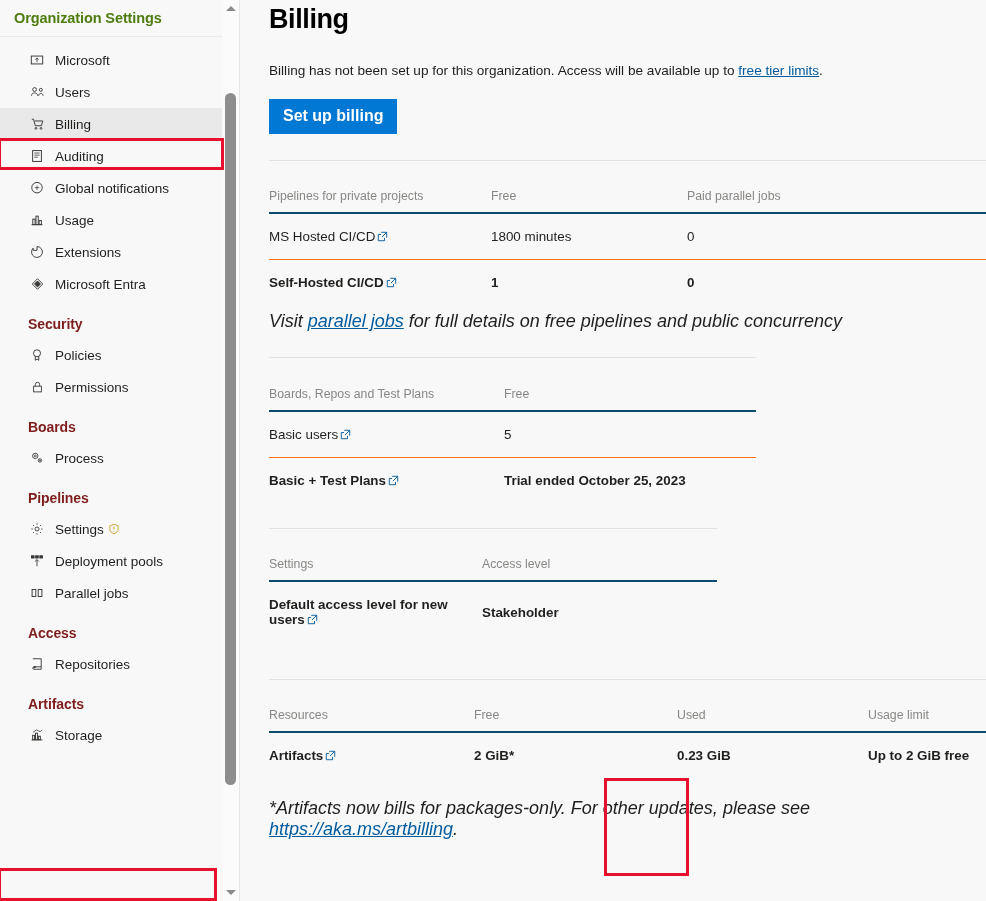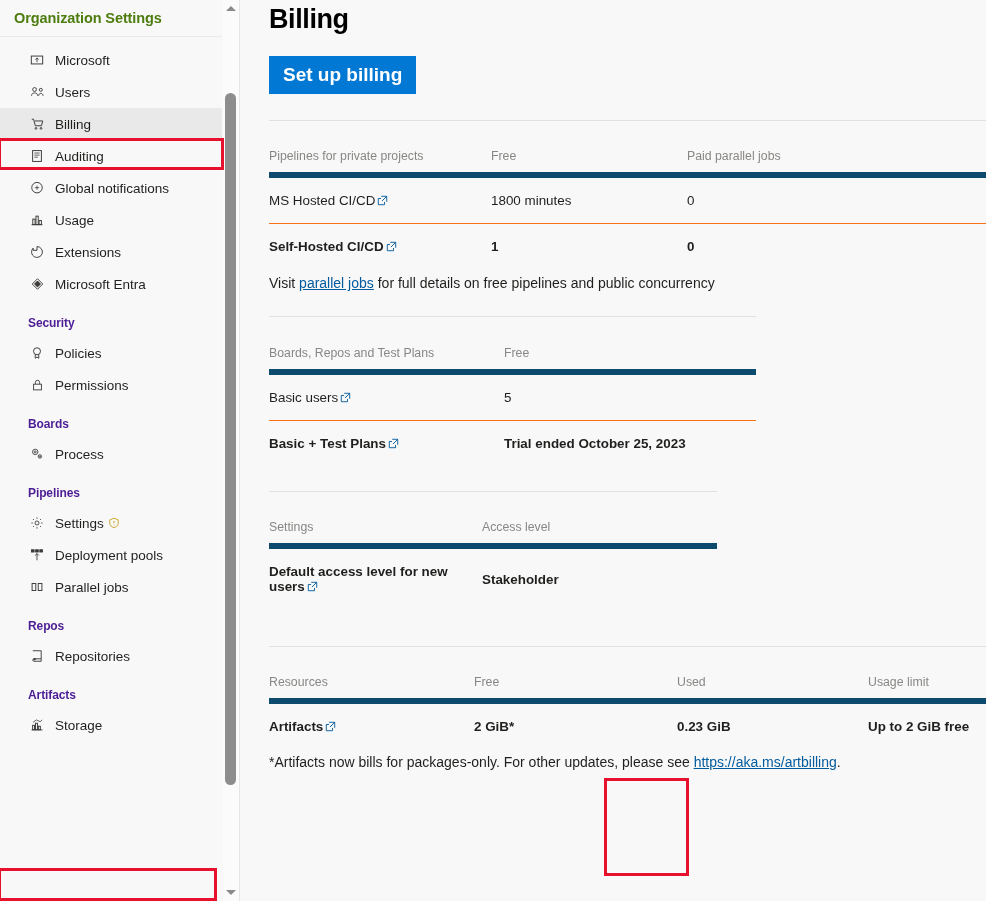--- a/index.html
+++ b/index.html
@@ -46,22 +46,22 @@
   .nav-item .ico {
     width: 18px; height: 16px;
     margin-right: 9px;
     display: inline-flex; align-items: center; justify-content: center;
     flex: 0 0 18px;
     color: #3b3a39;
   }
   .nav-item .lbl { white-space: nowrap; }
   .nav-item.selected { background: #e9e9e9; }
   .nav-group {
-    font-size: 12px; font-weight: bold;
-    color: #4c1d95;
+    font-size: 14px; font-weight: bold;
+    color: #7f1d1d;
     padding: 16px 0 7px 28px;
     letter-spacing: -0.1px;
   }
   .warn-ico { margin-left: 4px; display: inline-flex; align-items: center; }
 
   
   .redbox {
     position: absolute;
     border: 3px solid #e8112d;
     pointer-events: none;
@@ -118,21 +118,21 @@
   #intro {
     font-size: 13.6px; color: #201f1e;
     margin-top: 28px;
   }
   #intro a { color: #005a9e; }
   a { color: #005a9e; text-decoration: underline; }
   #setup-btn {
     display: inline-block;
     margin-top: 21px;
     background: #0078d4; color: #ffffff;
-    font-size: 19px; font-weight: bold;
+    font-size: 16px; font-weight: bold;
     padding: 9px 14px 10px 14px;
     border: none; cursor: pointer;
     font-family: "Liberation Sans", sans-serif;
     line-height: 1;
   }
 
   .hr {
     height: 1px; background: #e1e1e1; border: 0;
     margin: 0;
   }
@@ -143,41 +143,41 @@
     font-size: 13.4px;
     color: #201f1e;
   }
   table.bt th {
     font-weight: normal;
     color: #888785;
     font-size: 12.3px;
     text-align: left;
     padding: 0 0 9px 0;
     vertical-align: bottom;
-    border-bottom: 6px solid #0c4a6e;
+    border-bottom: 2px solid #0c4a6e;
   }
   table.bt td {
     padding: 15px 0 15px 0;
     vertical-align: middle;
     border-bottom: 1px solid #f97316;
     text-align: left;
   }
   table.bt td.nb, table.bt th.nb { border-bottom: none; font-weight: bold; }
 
   .extlink {
     color: #201f1e;
     text-decoration: none;
   }
   .extglyph {
     display: inline-block;
     margin-left: 2px;
     vertical-align: -1px;
   }
   .note {
-    font-size: 14px; color: #201f1e;
+    font-size: 18px; color: #201f1e; font-style: italic;
   }
   svg { display: block; }
 </style>
 </head>
 <body>
 
 <div id="root">
 
   <div id="sidebar">
 
@@ -344,21 +344,21 @@
         <span class="ico">
           <svg width="14" height="14" viewBox="0 0 16 16" fill="none" stroke="#3b3a39" stroke-width="1.1">
             <rect x="2.4" y="4" width="4.2" height="8"></rect>
               <rect x="9.4" y="4" width="4.2" height="8"></rect>
           </svg>
         </span>
         <span class="lbl">Parallel jobs</span>
       </div>
 
 
-      <div class="nav-group">Repos</div>
+      <div class="nav-group">Access</div>
 
       <div class="nav-item">
         <span class="ico">
           <svg width="14" height="14" viewBox="0 0 16 16" fill="none" stroke="#3b3a39" stroke-width="1.05">
             <path d="M3.2 2 h9.6 v12 H4.6 a1.4 1.4 0 0 1 0-2.8 h8.2"></path>
             <circle cx="5.4" cy="11.6" r="1.3" fill="#3b3a39" stroke="none"></circle>
           </svg>
         </span>
         <span class="lbl">Repositories</span>
       </div>
@@ -390,20 +390,23 @@
     <div id="sb-thumb"></div>
 
     <div class="redbox" style="left:-2px; top:138px; width:226px; height:32px;"></div>
     <div class="redbox" style="left:-2px; top:868px; width:219px; height:33px;"></div>
   </div>
 
   <div id="main">
 
     <h1 id="page-title">Billing</h1>
 
+    <div id="intro">
+      <span>Billing has not been set up for this organization. Access will be available up to </span><a href="#">free tier limits</a><span>.</span>
+    </div>
 
     <button id="setup-btn">Set up billing</button>
 
     
     <div class="hr sect-hr-full" style="margin-top:26px;"></div>
 
     
     <table class="bt" style="margin-top:28px; width:752px; table-layout:fixed;">
       <colgroup>
           <col style="width:222px">
@@ -528,21 +531,21 @@
                     <path d="M10.6 1.4 L5.4 6.6"></path>
                     <path d="M8.2 7.6 V10.6 H1.4 V3.8 H4.4"></path>
                   </svg></span></a></td>
           <td class="nb">2 GiB*</td>
           <td class="nb" style="padding-left:20px;">0.23 GiB</td>
           <td class="nb">Up to 2 GiB free</td>
         </tr>
       </tbody>
     </table>
 
-    <div class="note" style="margin-top:5px;">
+    <div class="note" style="margin-top:20px;">
       <span>*Artifacts now bills for packages-only. For other updates, please see </span><a href="#">https://aka.ms/artbilling</a><span>.</span>
     </div>
 
     
     <div class="redbox" style="left:364px; top:778px; width:85px; height:98px;"></div>
 
   </div>
 </div>
 
 </body></html>

